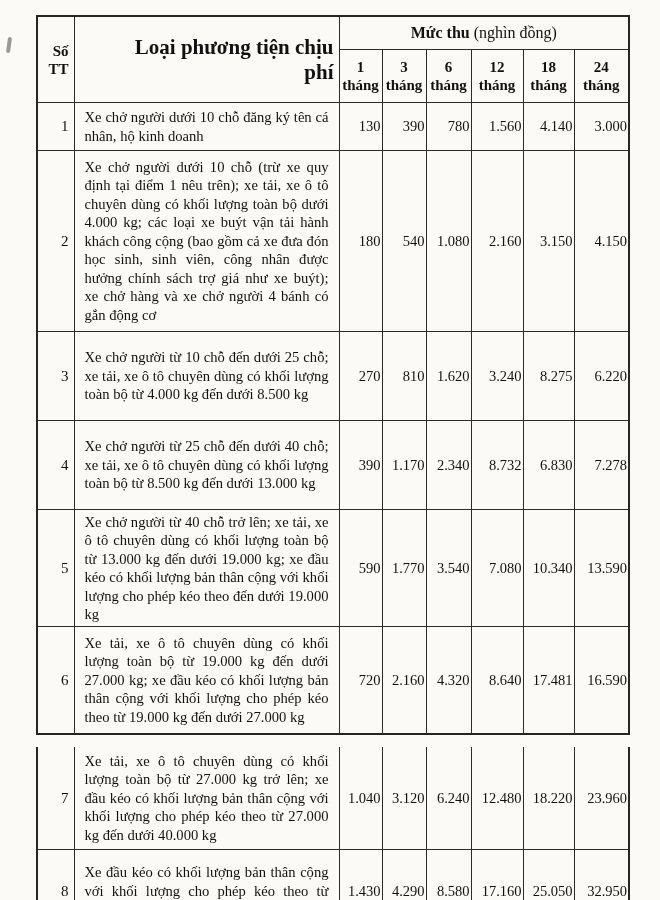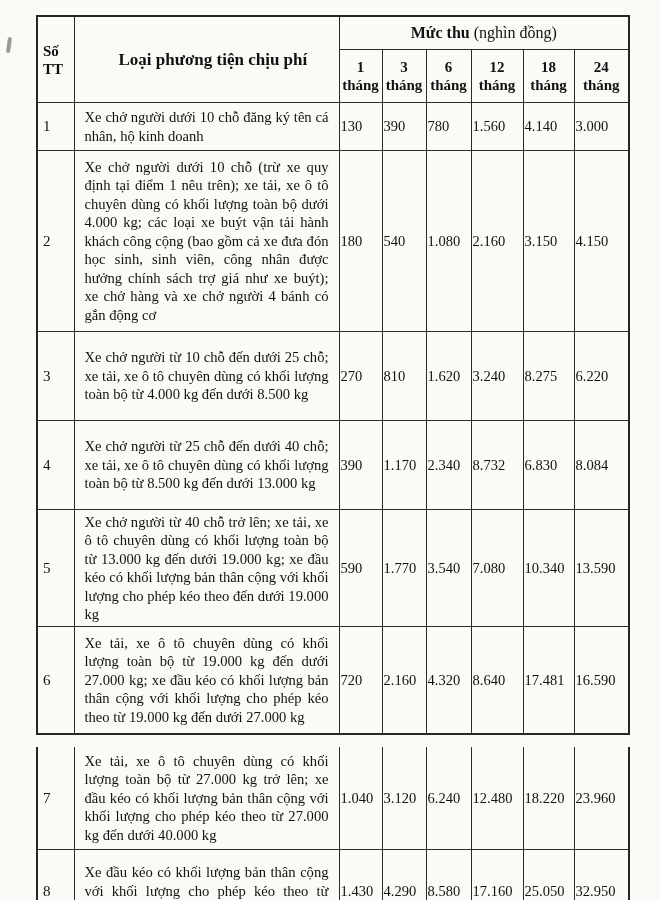--- a/index.html
+++ b/index.html
@@ -29,30 +29,30 @@
     border:1px solid #2b2b2b;
     padding:2px 5px;
     vertical-align:middle;
     overflow:hidden;
   }
   th{font-weight:bold;}
   .c-group{height:28px;text-align:center;font-size:16px;padding:1px 2px;margin-left:16px;}
   .c-group .fee-unit{font-weight:normal;}
   tr.h2 th{height:50px;text-align:center;font-size:15px;line-height:18px;padding:1px;}
   .pnum,.punit{display:block;}
-  .c-stt{text-align:left;font-size:15px;}
+  .c-stt{text-align:right;font-size:15px;}
   th.c-stt{font-size:15px;line-height:18px;}
   td.c-desc{
     text-align:justify;
     font-size:14.6px;
     line-height:18.5px;
     padding:2px 10px;
   }
-  th.c-desc{text-align:left;font-size:17px;padding-left:44px;}
-  td.c-val{text-align:left;font-size:14.5px;padding:1px 1px;}
+  th.c-desc{text-align:right;font-size:21px;padding-left:44px;}
+  td.c-val{text-align:right;font-size:14.5px;padding:1px 1px;}
   tr.r1 td{height:43px;}
   tr.r2 td{height:176px;}
   tr.r3 td{height:84px;}
   tr.r4 td{height:84px;margin-top:12px;}
   tr.r5 td{height:112px;}
   tr.r6 td{height:102px;}
   tr.r7 td{height:98px;}
   tr.r8 td{height:78px;}
 </style>
 </head>
@@ -137,21 +137,21 @@
         <td class="c-val">6.220</td>
       </tr>
       <tr class="r4">
         <td class="c-stt">4</td>
         <td class="c-desc">Xe chở người từ 25 chỗ đến dưới 40 chỗ; xe tải, xe ô tô chuyên dùng có khối lượng toàn bộ từ 8.500 kg đến dưới 13.000 kg</td>
         <td class="c-val">390</td>
         <td class="c-val">1.170</td>
         <td class="c-val">2.340</td>
         <td class="c-val">8.732</td>
         <td class="c-val">6.830</td>
-        <td class="c-val">8.084</td>
+        <td class="c-val">7.278</td>
       </tr>
       <tr class="r5">
         <td class="c-stt">5</td>
         <td class="c-desc">Xe chở người từ 40 chỗ trở lên; xe tải, xe ô tô chuyên dùng có khối lượng toàn bộ từ 13.000 kg đến dưới 19.000 kg; xe đầu kéo có khối lượng bản thân cộng với khối lượng cho phép kéo theo đến dưới 19.000 kg</td>
         <td class="c-val">590</td>
         <td class="c-val">1.770</td>
         <td class="c-val">3.540</td>
         <td class="c-val">7.080</td>
         <td class="c-val">10.340</td>
         <td class="c-val">13.590</td>

